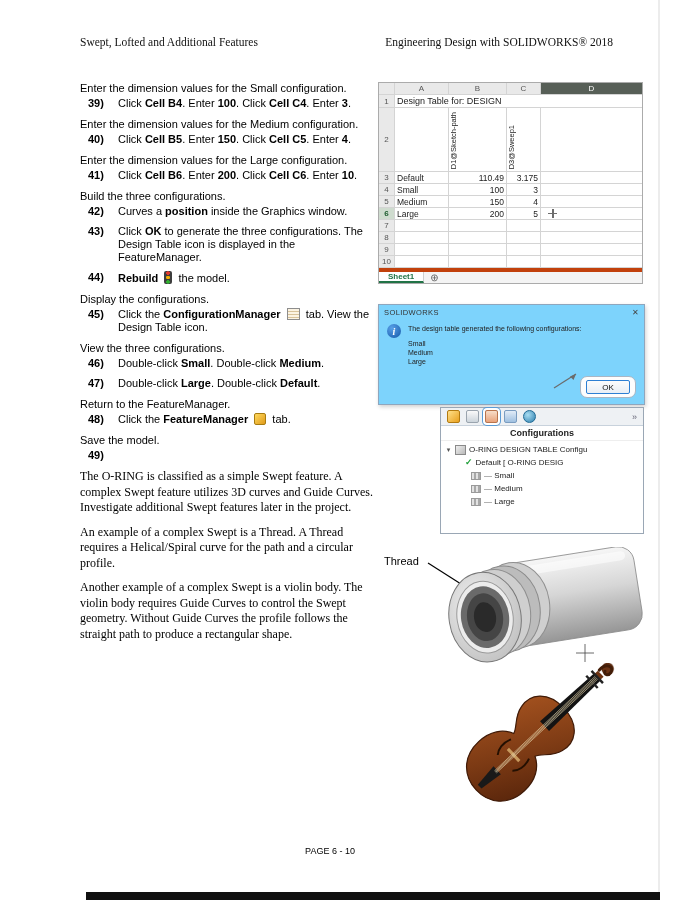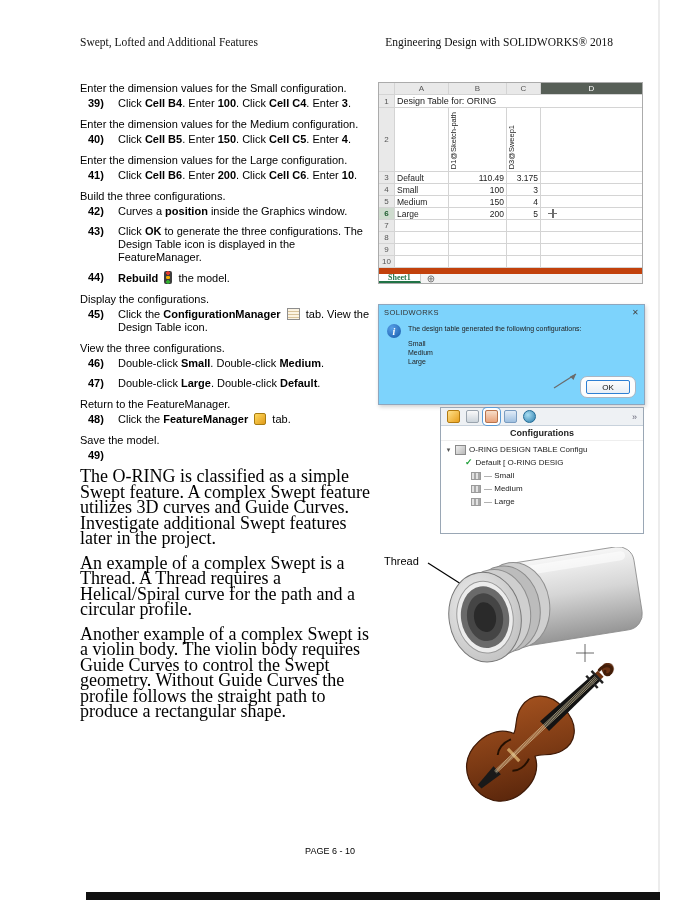--- a/index.html
+++ b/index.html
@@ -14,21 +14,21 @@
 
   
   .leftcol { position:absolute; left:80px; top:82px; width:300px; font-size:11px;
              line-height:13px; color:#000; }
   .lead { margin:8px 0 2px; }
   .lead:first-child { margin-top:0; }
   .step { display:flex; margin:0 0 7px; }
   .step-num { width:38px; padding-left:8px; flex:none; font-weight:bold; }
   .step-body { flex:1; }
   .bold { font-weight:bold; }
-  .paras { font-family:"Liberation Serif",serif; font-size:18px;
+  .paras { font-family:"Liberation Serif",serif; font-size:12px;
            line-height:15.5px; }
   .body-para { margin-bottom:9px; }
 
   
   .inline-icon { display:inline-block; vertical-align:-2px; margin:0 3px; }
   .rebuild-icon { width:8px; height:13px; border-radius:2px;
     background:
       radial-gradient(circle at 50% 17%, #e03a2f 0 1.7px, transparent 2px),
       radial-gradient(circle at 50% 50%, #f4b000 0 1.7px, transparent 2px),
       radial-gradient(circle at 50% 83%, #2fae2f 0 1.7px, transparent 2px), #3d3d3d; }
@@ -57,21 +57,21 @@
   .num { justify-content:flex-end; }
   .rotcell { align-items:flex-end; padding:1px 0 2px 1px; }
   .rot { writing-mode:vertical-rl; transform:rotate(180deg); font-size:7.5px; color:#222;
          line-height:1; }
   .xlcursor { position:relative; display:inline-block; width:9px; height:9px; margin-left:5px; }
   .xlcursor::before { content:""; position:absolute; left:4px; top:0; width:1.6px; height:9px;
                       background:#6d6d6d; }
   .xlcursor::after  { content:""; position:absolute; top:3.7px; left:0; width:9px; height:1.6px;
                       background:#6d6d6d; }
   .xsheetbar { height:15px; display:flex; align-items:center; background:#f4f4f4;
-               border-top:6px solid #c2410c;font-family:Liberation Serif, serif; }
+               border-top:4px solid #c2410c; }
   .sheet-tab { height:100%; display:flex; align-items:center; padding:0 9px; background:#fff;
                border-right:1px solid #cfcfcf; border-bottom:2px solid #217346; font-size:8px;
                font-weight:bold; color:#217346; }
   .sheet-add { margin-left:6px; font-size:10px; color:#666; line-height:1; }
 
   
   .swdlg { position:absolute; left:378px; top:304px; width:267px; height:101px; background:#7dd3fc;
            border:1px solid #8fa6bd; box-shadow:1px 2px 4px rgba(0,0,0,.18); font-size:7px; }
   .dlg-title { height:15px; display:flex; align-items:center; justify-content:space-between;
                padding:0 5px; font-size:7.5px; color:#333; letter-spacing:.4px; }
@@ -209,21 +209,21 @@
     <div id="xl-grid">
         <div class="xrow rh12">
           <div class="xcell c0 colhdr"></div>
           <div class="xcell c1 colhdr">A</div>
           <div class="xcell c2 colhdr">B</div>
           <div class="xcell c3 colhdr">C</div>
           <div class="xcell c4 colhdr selcol">D</div>
         </div>
         <div class="xrow rh13">
           <div class="xcell c0 rowhdr">1</div>
-          <div class="xcell cwide">Design Table for: ORING</div>
+          <div class="xcell cwide">Design Table for: DESIGN</div>
         </div>
         <div class="xrow rh64">
           <div class="xcell c0 rowhdr">2</div>
           <div class="xcell c1"></div>
           <div class="xcell c2 rotcell">
             <span class="rot">D1@Sketch-path</span>
           </div>
           <div class="xcell c3 rotcell">
             <span class="rot">D3@Sweep1</span>
           </div>

